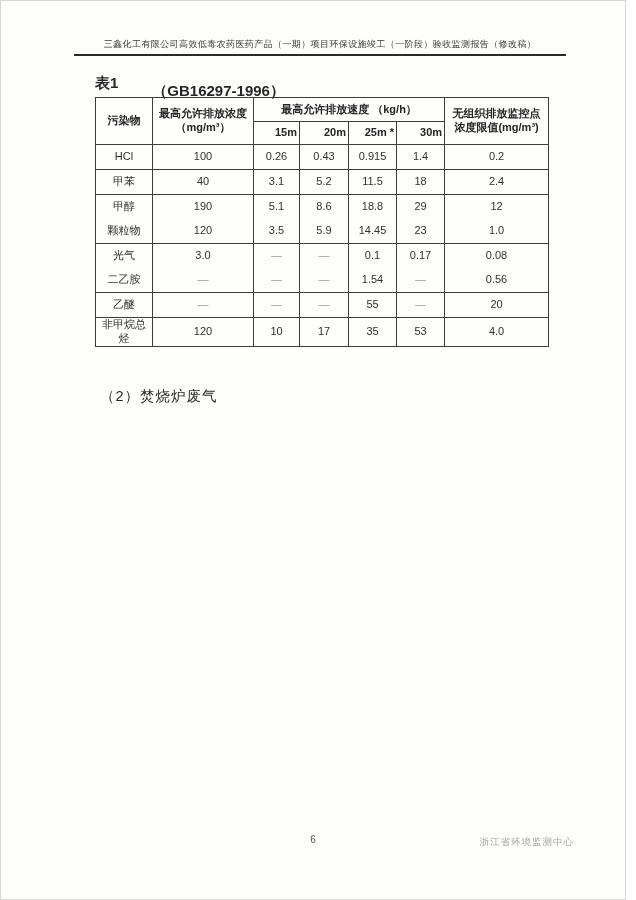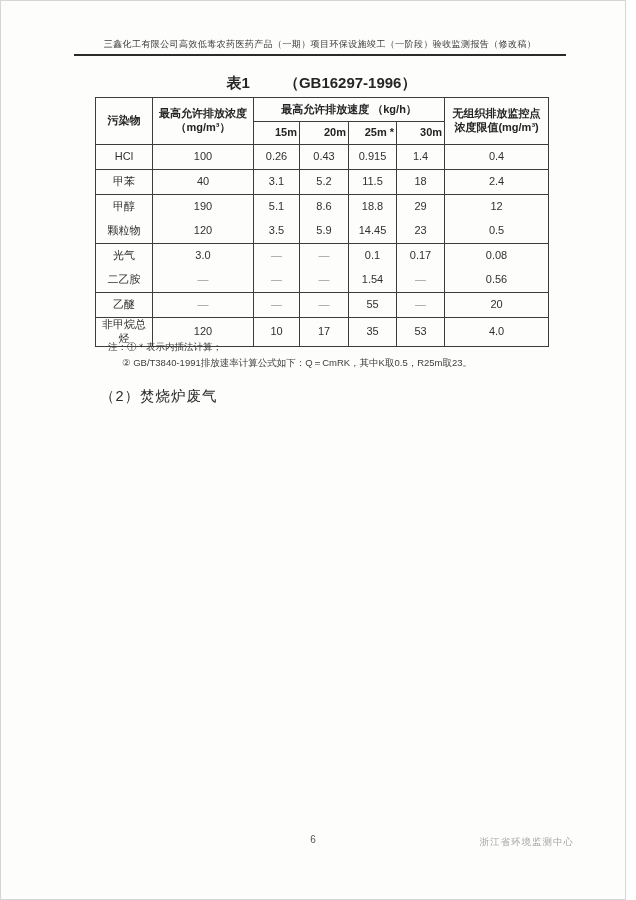--- a/index.html
+++ b/index.html
@@ -17,24 +17,24 @@
     position:absolute;left:74px;top:38px;width:492px;
     text-align:center;
     font-size:9px;letter-spacing:.4px;color:#3a3a3a;
     padding-bottom:3px;
     border-bottom:2px solid #2a2a2a;
     white-space:nowrap;overflow:hidden;
   }
   
   .tbl-caption{
     position:absolute;left:95px;top:74px;width:453px;
-    display:flex;justify-content:center;gap:34px;
+    display:flex;gap:34px;
     font-size:15px;font-weight:600;color:#262626;
   }
-  .tbl-caption .std{font-weight:600;}
+  .tbl-caption .std{font-weight:600;margin-top:8px;}
   
   table.std-table{
     position:absolute;left:95px;top:97px;
     width:453px;border-collapse:collapse;table-layout:fixed;
     font-size:11px;color:#303030;
   }
   table.std-table th,table.std-table td{
     border:1px solid #3c3c3c;
     text-align:center;vertical-align:middle;
     padding:0 2px;line-height:1.25;
@@ -118,21 +118,21 @@
       <th>30m</th>
     </tr>
 
     <tr class="data">
       <td>HCl</td>
       <td>100</td>
       <td>0.26</td>
       <td>0.43</td>
       <td class="bold-r">0.915</td>
       <td>1.4</td>
-      <td>0.4</td>
+      <td>0.2</td>
     </tr>
     <tr class="data">
       <td>甲苯</td>
       <td>40</td>
       <td>3.1</td>
       <td>5.2</td>
       <td class="bold-r">11.5</td>
       <td>18</td>
       <td>2.4</td>
     </tr>
@@ -145,21 +145,21 @@
       <td>29</td>
       <td>12</td>
     </tr>
     <tr class="data merge-bottom">
       <td>颗粒物</td>
       <td>120</td>
       <td>3.5</td>
       <td>5.9</td>
       <td class="bold-r">14.45</td>
       <td>23</td>
-      <td>0.5</td>
+      <td>1.0</td>
     </tr>
     <tr class="data merge-top">
       <td>光气</td>
       <td>3.0</td>
       <td class="dash">—</td>
       <td class="dash">—</td>
       <td class="bold-r">0.1</td>
       <td>0.17</td>
       <td>0.08</td>
     </tr>
@@ -186,24 +186,20 @@
       <td>120</td>
       <td>10</td>
       <td>17</td>
       <td class="bold-r">35</td>
       <td>53</td>
       <td>4.0</td>
     </tr>
   </tbody>
     </table>
 
-  <div class="notes">
-    <div class="note1">注：①＊表示内插法计算；</div>
-    <div class="note2">② GB/T3840-1991排放速率计算公式如下：Q＝CmRK，其中K取0.5，R25m取23。</div>
-  </div>
 
   <div class="section-heading">（2）焚烧炉废气</div>
 
 
   <div class="page-number">6</div>
   <div class="watermark">浙江省环境监测中心</div>
 
 </div>
 
 </body></html>

